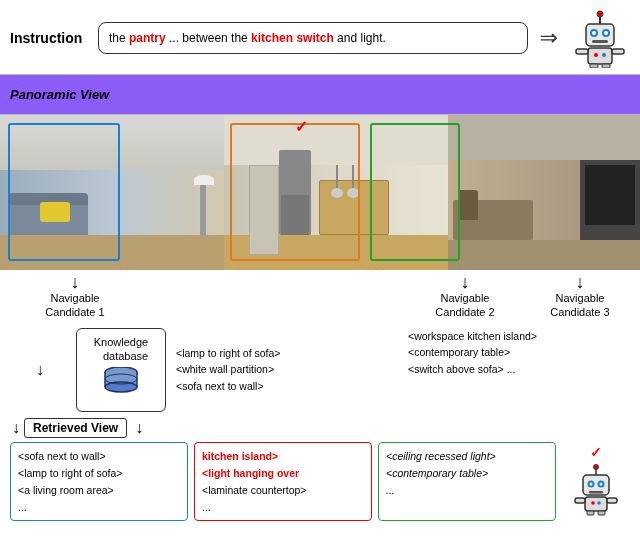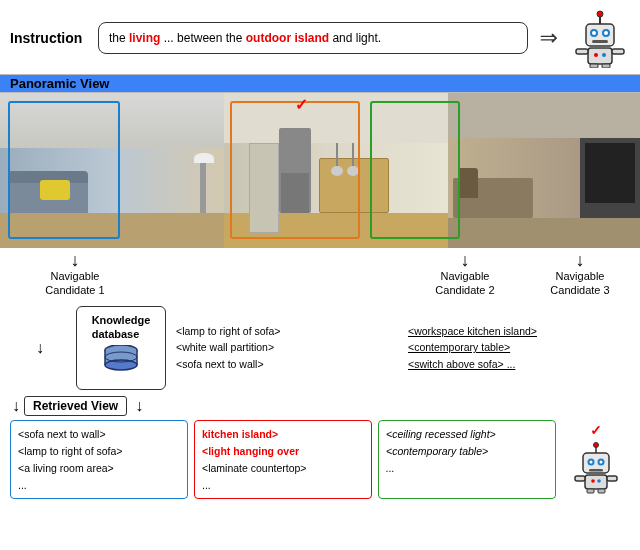--- a/index.html
+++ b/index.html
@@ -112,21 +112,21 @@
     .rbox-red { border-color: #e00; }
     .rbox-green { border-color: #28a028; font-style: italic; }
   </style>
 </head>
 <body>
 
 <div class="top-section">
   <div class="instruction-label">Instruction</div>
   <div class="instruction-box">
     <div>
-      <span>the </span><span class="highlight-red">living</span><span> ... between the </span><span class="highlight-red">outdoor island</span><span> and light.</span>
+      <span>the </span><span class="highlight-red">pantry</span><span> ... between the </span><span class="highlight-red">kitchen switch</span><span> and light.</span>
     </div>
   </div>
   <div class="arrow-right">⇒</div>
 
   <div class="robot-img">
     <svg viewBox="0 0 60 60" xmlns="http://www.w3.org/2000/svg" width="60" height="60">
 
       <line x1="30" y1="8" x2="30" y2="16" stroke="#333" stroke-width="2"></line>
       <circle cx="30" cy="6" r="3" fill="#e00" stroke="#333" stroke-width="1"></circle>
 
@@ -146,21 +146,21 @@
 
       <rect x="20" y="56" width="8" height="4" rx="1" fill="#bbb" stroke="#333" stroke-width="1"></rect>
       <rect x="32" y="56" width="8" height="4" rx="1" fill="#bbb" stroke="#333" stroke-width="1"></rect>
 
       <rect x="6" y="41" width="12" height="5" rx="2" fill="#ddd" stroke="#333" stroke-width="1.5"></rect>
       <rect x="42" y="41" width="12" height="5" rx="2" fill="#ddd" stroke="#333" stroke-width="1.5"></rect>
     </svg>
   </div>
 </div>
 
-<div style="background:#3b82f6; padding: 1px 10px; border-top:1.5px solid #bbb; border-bottom:1px solid #bbb;">
+<div style="background:#8b5cf6; padding: 12px 10px; border-top:1.5px solid #bbb; border-bottom:1px solid #bbb;font-style:italic;">
   <span style="font-weight:bold; font-size:13px;">Panoramic View</span>
 </div>
 
 <div class="panoramic-container">
 
   <div class="pano-bg">
 
     <div class="pano-left">
 
       <div style="position:absolute;top:0;left:0;right:0;height:55px;background:linear-gradient(to bottom,#d8d8d8,#c8c8c0);"></div>
@@ -239,21 +239,21 @@
   </div>
 </div>
 
 <div style="display:flex;align-items:stretch;padding:4px 10px;gap:6px;margin-top:2px;">
 
   <div style="display:flex;flex-direction:column;align-items:center;justify-content:center;width:60px;">
     <div style="font-size:16px;">↓</div>
   </div>
 
   <div class="knowledge-box">
-    <div style="font-weight:bold;font-size:11px;text-align:left;line-height:1.3;">Knowledge<br>database</div>
+    <div style="font-weight:normal;font-size:11px;text-align:right;line-height:1.3;">Knowledge<br>database</div>
 
     <div style="margin:4px 0;font-size:24px;color:#223366;">
       <svg viewBox="0 0 36 28" width="36" height="28" xmlns="http://www.w3.org/2000/svg">
         <ellipse cx="18" cy="5" rx="16" ry="5" fill="#7799cc" stroke="#223366" stroke-width="1.5"></ellipse>
         <rect x="2" y="5" width="32" height="15" fill="#7799cc" stroke="none"></rect>
         <ellipse cx="18" cy="20" rx="16" ry="5" fill="#557acc" stroke="#223366" stroke-width="1.5"></ellipse>
         <ellipse cx="18" cy="12" rx="16" ry="5" fill="none" stroke="#223366" stroke-width="1"></ellipse>
         <line x1="2" y1="5" x2="2" y2="20" stroke="#223366" stroke-width="1.5"></line>
         <line x1="34" y1="5" x2="34" y2="20" stroke="#223366" stroke-width="1.5"></line>
       </svg>
@@ -261,21 +261,21 @@
   </div>
 
   <div style="flex:1;font-size:10.5px;line-height:1.6;display:flex;align-items:center;padding:0 4px;">
     <div>
       &lt;lamp to right of sofa&gt;<br>
       &lt;white wall partition&gt;<br>
       &lt;sofa next to wall&gt;
     </div>
   </div>
 
-  <div style="flex:1;font-size:10.5px;line-height:1.6;display:flex;align-items:center;padding:0 4px;text-decoration:underline;">
+  <div style="flex:1;font-size:10.5px;line-height:1.6;display:flex;padding:0 4px;">
     <div>
       &lt;workspace kitchen island&gt;<br>
       &lt;contemporary table&gt;<br>
       &lt;switch above sofa&gt; ...
     </div>
   </div>
 </div>
 
 <div style="padding:2px 10px 4px 10px;">
 

